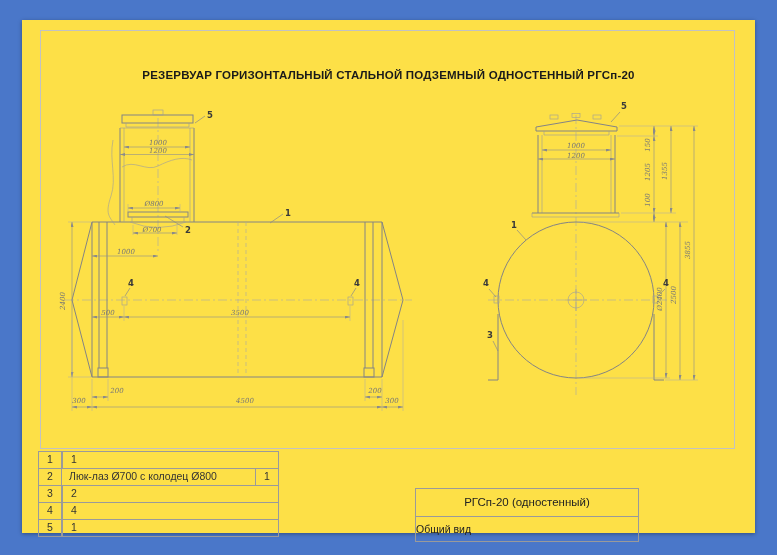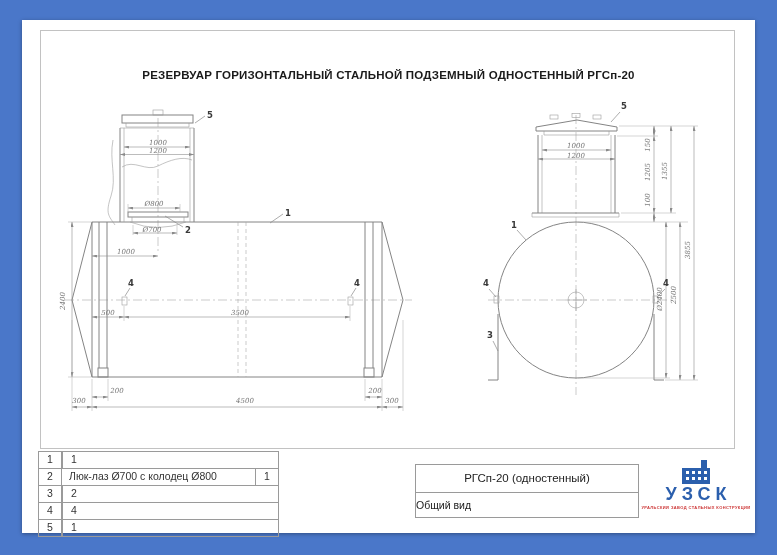--- a/index.html
+++ b/index.html
@@ -1,18 +1,18 @@
 <!DOCTYPE html>
 <html><head>
 <meta charset="utf-8">
 <style>
   html,body{margin:0;padding:0;}
   .stage{position:relative;width:777px;height:555px;background:#4a77c9;overflow:hidden;
          font-family:"Liberation Sans",sans-serif;}
-  .sheet{position:absolute;left:22px;top:20px;width:733px;height:513px;background:#ffffff;
+  .sheet{position:absolute;left:22px;top:20px;width:733px;height:513px;background:#fde047;
          box-shadow:0 1px 4px rgba(0,0,0,.35);}
   .frame{position:absolute;left:18px;top:10px;width:693px;height:417px;border:1px solid #c2c2c2;}
   .dwg-title{position:absolute;left:0;top:49px;width:733px;text-align:center;
              font-size:11.5px;font-weight:bold;color:#1a1a1a;letter-spacing:.2px;}
   svg.draw{position:absolute;left:0;top:0;width:733px;height:513px;}
 
   
   .ol{stroke:#848484;stroke-width:1;fill:none;}
   .tl{stroke:#9c9c9c;stroke-width:.6;fill:none;}
   .ext{stroke:#ababab;stroke-width:.5;fill:none;}
@@ -26,21 +26,21 @@
   
   .ptable{position:absolute;left:16px;top:431px;width:239px;border:1px solid #9a9a9a;
           font-size:10.5px;color:#333;}
   .prow{display:flex;height:16px;line-height:15px;}
   .prow + .prow{border-top:1px solid #9a9a9a;}
   .pc-no{width:22px;text-align:center;border-right:1px solid #9a9a9a;}
   .pc-name{flex:1;padding-left:7px;overflow:hidden;white-space:nowrap;}
   .pc-qty{width:22px;text-align:center;border-left:1px solid #9a9a9a;}
 
   
-  .tblock{position:absolute;left:393px;top:444px;width:222px;height:52px;
+  .tblock{position:absolute;left:393px;top:468px;width:222px;height:52px;
           border:1px solid #9a9a9a;color:#222;}
   .tb-top{height:27px;line-height:27px;text-align:center;font-size:11.5px;
           border-bottom:1px solid #9a9a9a;}
   .tb-bot{height:24px;line-height:24px;text-align:left;font-size:10.5px;}
 
   
   .logo{position:absolute;left:615px;top:440px;width:118px;display:flex;
         flex-direction:column;align-items:center;}
   .logo-name{font-size:18px;font-weight:bold;color:#2b5fad;letter-spacing:5px;
              margin-left:5px;line-height:20px;}
@@ -234,30 +234,14 @@
       <div class="pc-no">5</div>
       <div class="pc-qty">1</div>
     </div>
   </div>
 
   <div class="tblock">
     <div class="tb-top">РГСп-20 (одностенный)</div>
     <div class="tb-bot">Общий вид</div>
   </div>
 
-  <div class="logo">
-    <svg width="30" height="24" viewBox="0 0 30 24">
-      <rect x="1" y="8" width="28" height="16" fill="#2b5fad"></rect>
-      <rect x="20" y="0" width="6" height="9" fill="#2b5fad"></rect>
-      <rect x="5" y="11" width="3" height="3" fill="#ffffff"></rect>
-      <rect x="11" y="11" width="3" height="3" fill="#ffffff"></rect>
-      <rect x="17" y="11" width="3" height="3" fill="#ffffff"></rect>
-      <rect x="23" y="11" width="3" height="3" fill="#ffffff"></rect>
-      <rect x="5" y="17" width="3" height="3" fill="#ffffff"></rect>
-      <rect x="11" y="17" width="3" height="3" fill="#ffffff"></rect>
-      <rect x="17" y="17" width="3" height="3" fill="#ffffff"></rect>
-      <rect x="23" y="17" width="3" height="3" fill="#ffffff"></rect>
-    </svg>
-    <div class="logo-name">УЗСК</div>
-    <div class="logo-tag">УРАЛЬСКИЙ ЗАВОД СТАЛЬНЫХ КОНСТРУКЦИЙ</div>
-  </div>
  </div>
 </div>
 
 </body></html>

